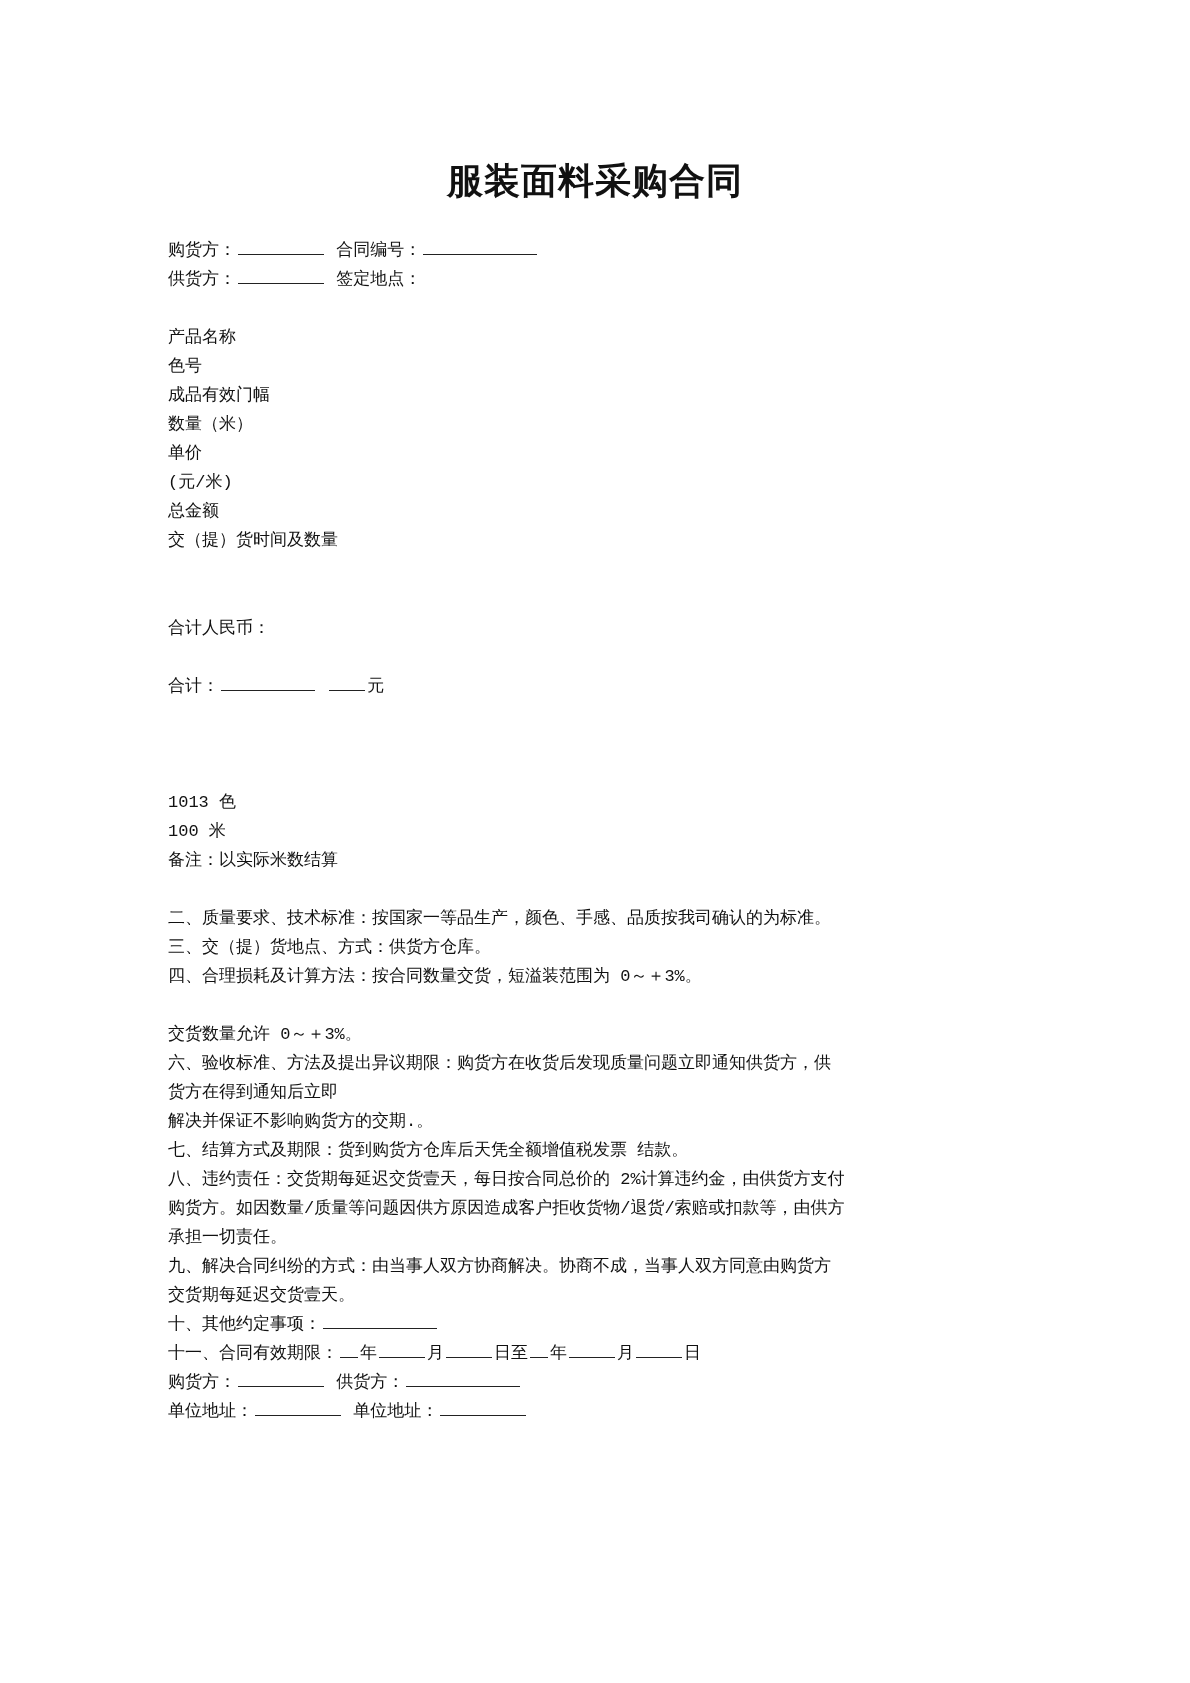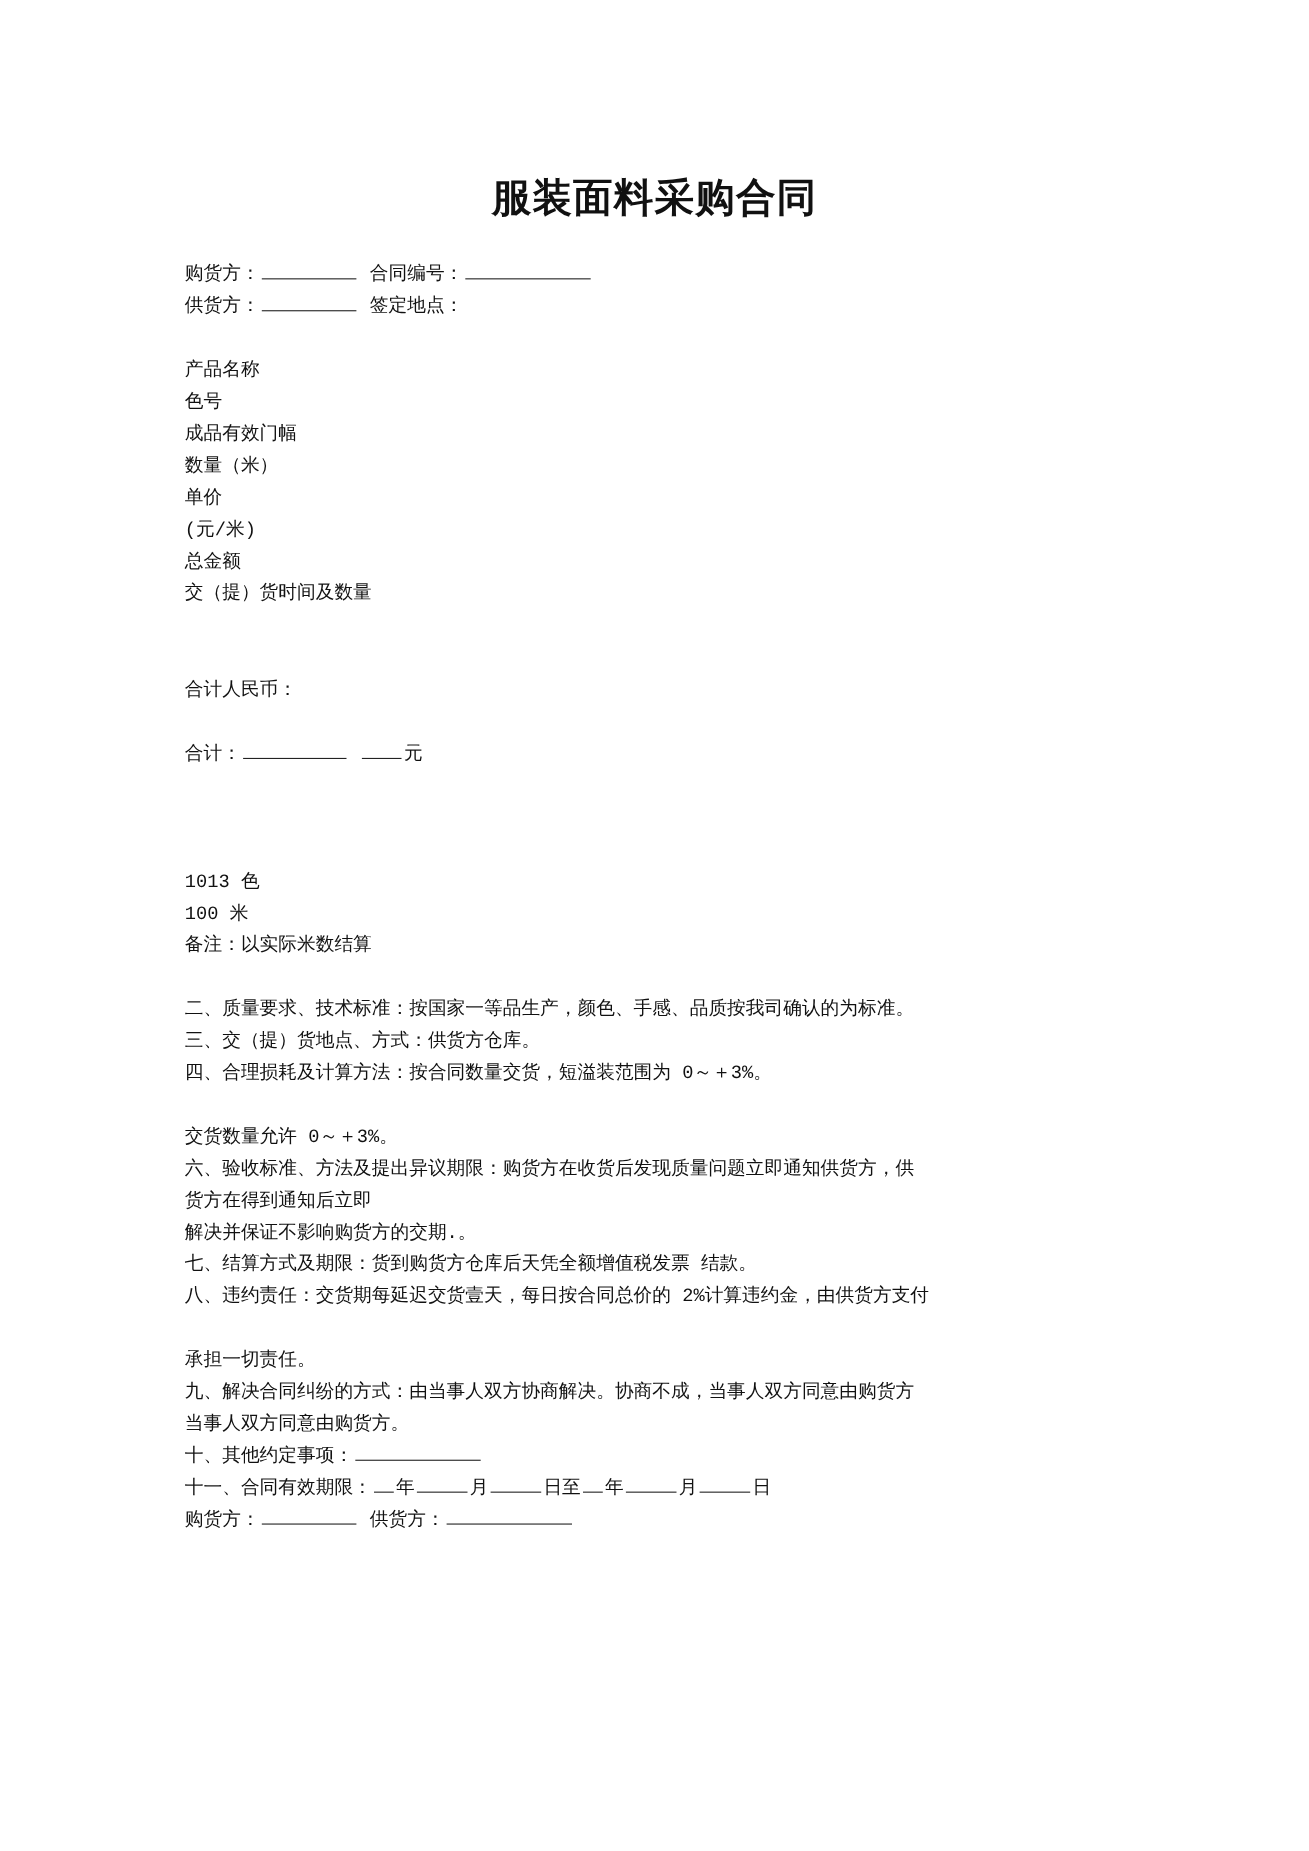--- a/index.html
+++ b/index.html
@@ -48,28 +48,33 @@
 
   <div class="line" style="top:933px">三、交（提）货地点、方式：供货方仓库。</div>
   <div class="line" style="top:904px">二、质量要求、技术标准：按国家一等品生产，颜色、手感、品质按我司确认的为标准。</div>
   <div class="line" style="top:962px">四、合理损耗及计算方法：按合同数量交货，短溢装范围为 0～＋3%。</div>
   <div class="line" style="top:1020px">交货数量允许 0～＋3%。</div>
   <div class="line" style="top:1049px">六、验收标准、方法及提出异议期限：购货方在收货后发现质量问题立即通知供货方，供</div>
   <div class="line" style="top:1078px">货方在得到通知后立即</div>
   <div class="line" style="top:1107px">解决并保证不影响购货方的交期.。</div>
   <div class="line" style="top:1136px">七、结算方式及期限：货到购货方仓库后天凭全额增值税发票 结款。</div>
   <div class="line" style="top:1165px">八、违约责任：交货期每延迟交货壹天，每日按合同总价的 2%计算违约金，由供货方支付</div>
+  <div class="line" style="top:1194px">购货方。如因数量/质量等问题因供方原因造成客户拒收货物/退货/索赔或扣款等，由供方</div>
   <div class="line" style="top:1223px">承担一切责任。</div>
   <div class="line" style="top:1252px">九、解决合同纠纷的方式：由当事人双方协商解决。协商不成，当事人双方同意由购货方</div>
-  <div class="line" style="top:1281px">当事人双方同意由购货方。</div>
+  <div class="line" style="top:1281px">交货期每延迟交货壹天。</div>
 
   <div class="line" style="top:1310px">
     <span>十、其他约定事项：</span><span class="blank" style="width:114px"></span>
   </div>
   <div class="line" style="top:1339px">
     <span>十一、合同有效期限：</span><span class="blank" style="width:18px"></span><span>年</span><span class="blank" style="width:46px"></span><span>月</span><span class="blank" style="width:46px"></span><span>日至</span><span class="blank" style="width:18px"></span><span>年</span><span class="blank" style="width:46px"></span><span>月</span><span class="blank" style="width:46px"></span><span>日</span>
   </div>
   <div class="line" style="top:1368px">
     <span>购货方：</span><span class="blank" style="width:86px"></span>
     <span>供货方：</span><span class="blank" style="width:114px"></span>
   </div>
+  <div class="line" style="top:1397px">
+    <span>单位地址：</span><span class="blank" style="width:86px"></span>
+    <span>单位地址：</span><span class="blank" style="width:86px"></span>
+  </div>
 
 </div>
 
 </body></html>

